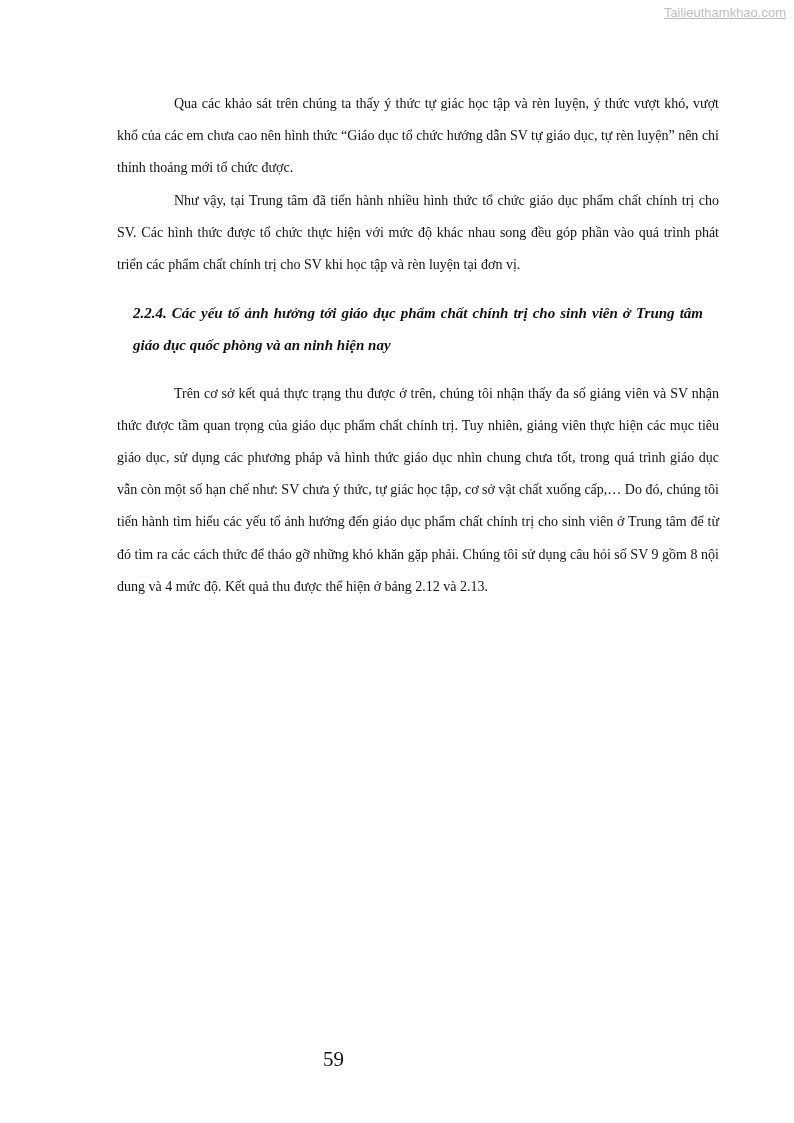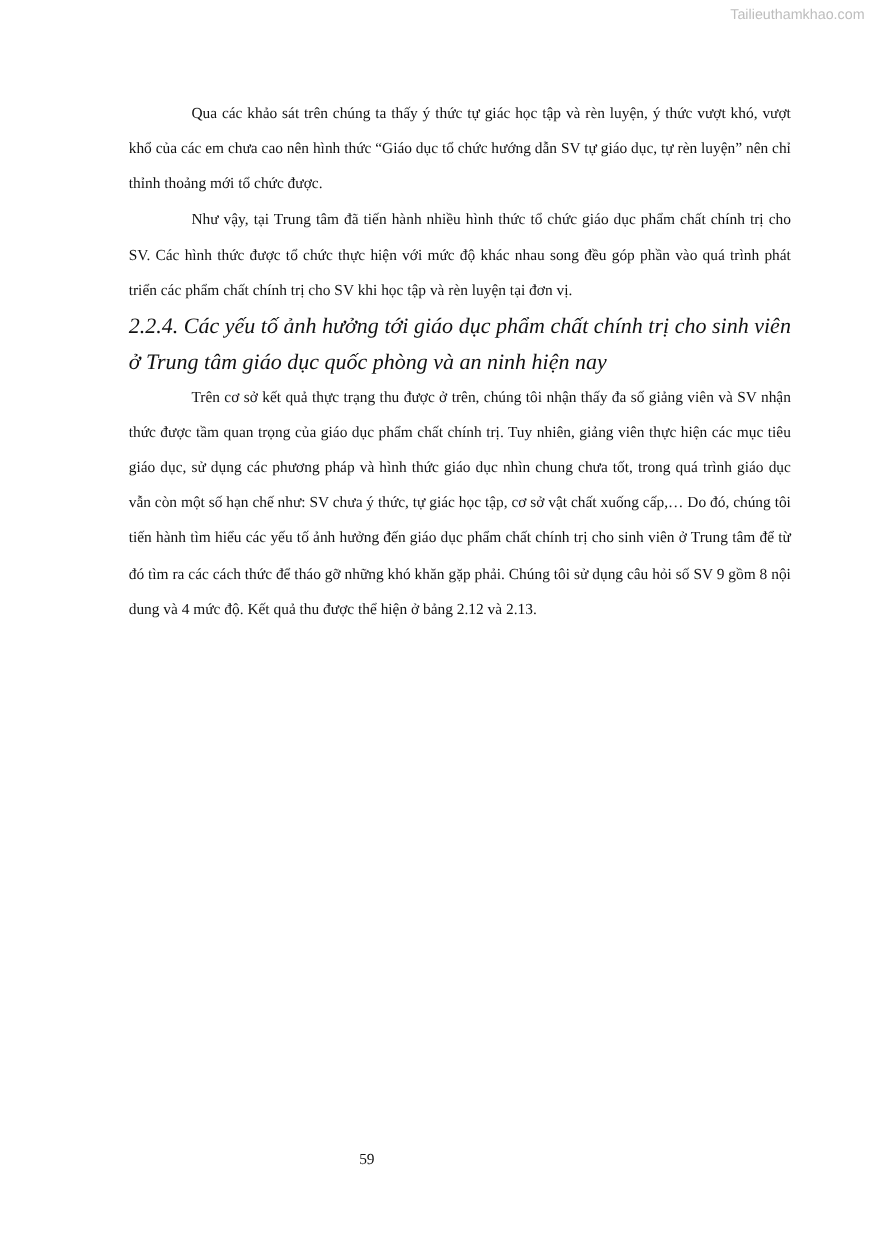--- a/index.html
+++ b/index.html
@@ -16,53 +16,54 @@
       color: #111111;
     }
     .watermark {
       position: absolute;
       top: 5px;
       right: 8px;
       font-family: "Liberation Sans", "DejaVu Sans", sans-serif;
       font-size: 13px;
       color: #bdbdbd;
       letter-spacing: 0px;
+      text-decoration: underline;
     }
     .content {
       position: absolute;
       left: 117px;
       top: 88px;
       width: 602px;
     }
     .para {
       margin: 0;
       font-size: 14px;
       line-height: 32.2px;
       text-align: justify;
       text-indent: 57px;
     }
     .para.last-left {
       text-align-last: left;
     }
     .heading {
-      margin: 0;
-      font-size: 20px;
+      margin: 16px;
+      font-size: 15px;
       line-height: 32.2px;
-      font-weight: normal;
+      font-weight: bold;
       font-style: italic;
       text-align: justify;
       text-align-last: left;
     }
     .page-number {
       position: absolute;
       top: 1047px;
       left: 0;
       width: 667px;
       text-align: center;
-      font-size: 14px;
+      font-size: 21px;
     }
   </style>
 </head>
 <body>
 
 <div class="watermark">Tailieuthamkhao.com</div>
 
 <div class="content">
   <p class="para last-left">Qua các khảo sát trên chúng ta thấy ý thức tự giác học tập và rèn luyện, ý thức vượt khó, vượt khổ của các em chưa cao nên hình thức “Giáo dục tổ chức hướng dẫn SV tự giáo dục, tự rèn luyện” nên chỉ thỉnh thoảng mới tổ chức được.</p>
   <p class="para last-left">Như vậy, tại Trung tâm đã tiến hành nhiều hình thức tổ chức giáo dục phẩm chất chính trị cho SV. Các hình thức được tổ chức thực hiện với mức độ khác nhau song đều góp phần vào quá trình phát triển các phẩm chất chính trị cho SV khi học tập và rèn luyện tại đơn vị.</p>

